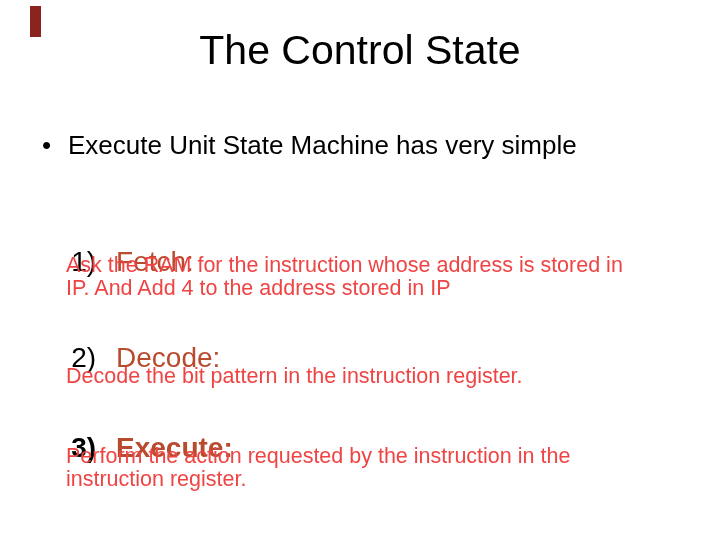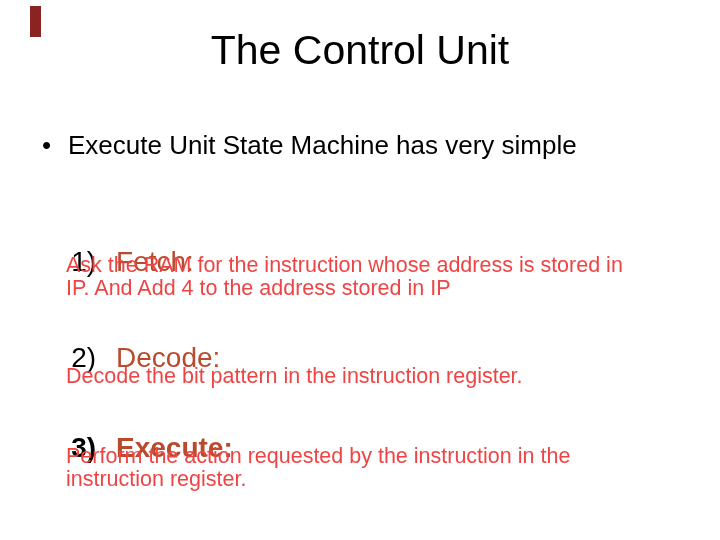--- a/index.html
+++ b/index.html
@@ -73,21 +73,21 @@
   #detail-2 { top: 365px; }
   #detail-3 { top: 445px; }
 </style>
 </head>
 <body>
 
 <div class="slide">
 
   <div class="corner-mark"></div>
 
-  <h1 class="title">The Control Unit</h1>
+  <h1 class="title">The Control State</h1>
 
   <div class="bullet-row">
     <span class="bullet-marker">•</span>
     <span class="bullet-text">
       <span class="line" style="display:block">Execute Unit State Machine has very simple</span>
     </span>
   </div>
 
   <div class="step" id="step-1">
     <span class="num">1)</span><span class="label">Fetch:</span>

